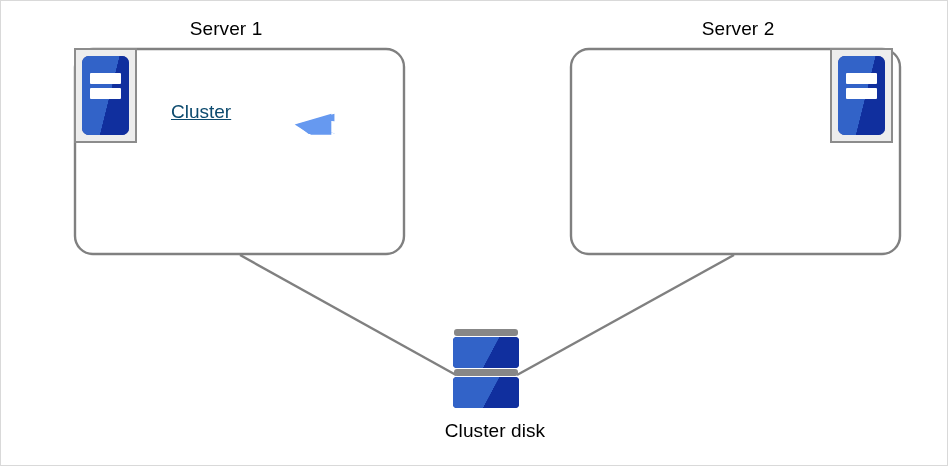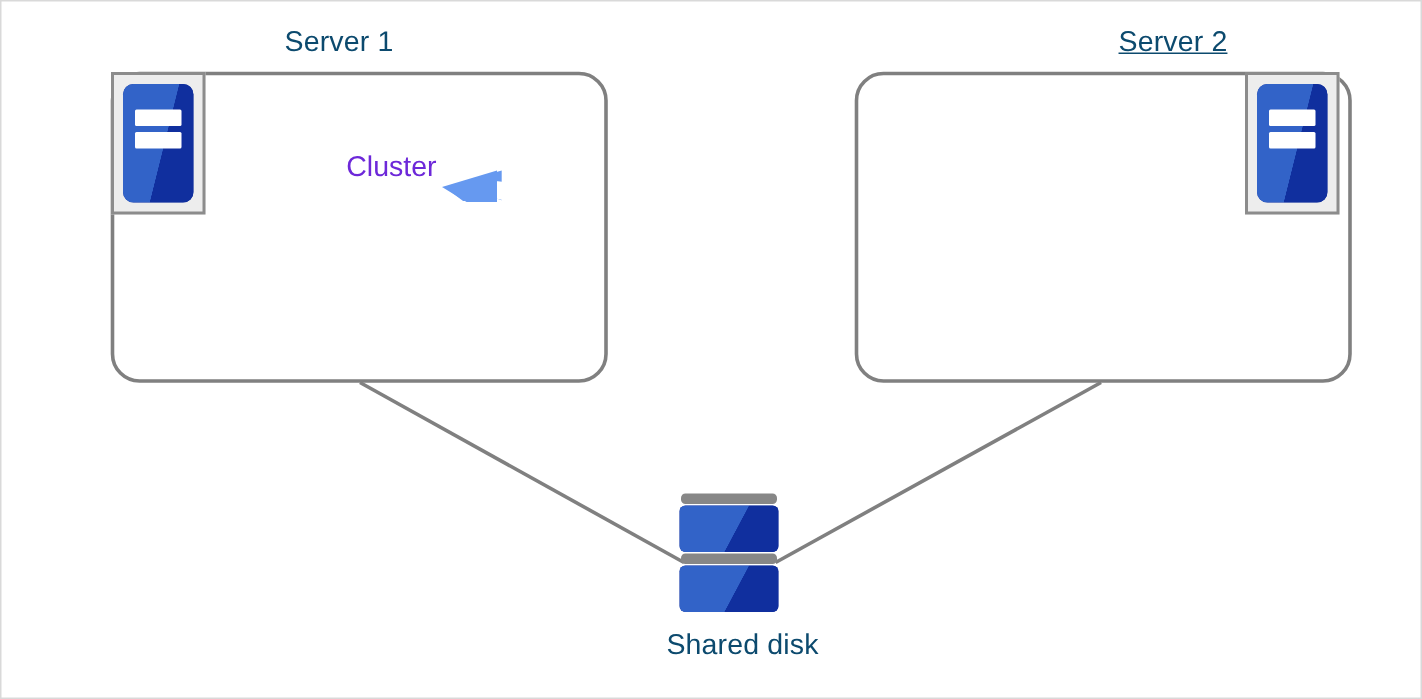--- a/index.html
+++ b/index.html
@@ -22,51 +22,51 @@
   .svg-layer {
     position: absolute;
     left: 0;
     top: 0;
     width: 948px;
     height: 466px;
   }
   .node-label {
     position: absolute;
     font-size: 19px;
-    color: #0c4a6e;
+    color: #000000;
     text-align: center;
     white-space: nowrap;
     line-height: 1.28;
     letter-spacing: 0.1px;
   }
   #label-server1 {
     left: 100px;
     top: 16px;
     width: 250px;
   }
   #label-server2 {
-    left: 656px;
+    left: 612px;
     top: 16px;
     width: 250px;
-    text-decoration: underline;
   }
   #label-shared-disk {
     left: 394px;
     top: 418px;
     width: 200px;
   }
   .inner-text {
     position: absolute;
     left: 170px;
     top: 97px;
     width: 120px;
     font-size: 19px;
-    color: #6d28d9;
-    text-align: right;
+    color: #0c4a6e;
+    text-align: left;
     line-height: 1.48;
+    text-decoration: underline;
   }
   .inner-text span { display: block; }
   .icon-box {
     position: absolute;
     box-sizing: border-box;
     background: #ededed;
     border: 2px solid #8c8c8c;
   }
   #server1-icon { left: 73px; top: 47px; width: 63px; height: 95px; }
   #server2-icon { left: 829px; top: 47px; width: 63px; height: 95px; }
@@ -197,15 +197,15 @@
     <div class="platter-bar bar-top"></div>
     <div class="platter platter-top">
       <div class="gloss"></div>
     </div>
     <div class="platter-bar bar-mid"></div>
     <div class="platter platter-bottom">
       <div class="gloss"></div>
     </div>
   </div>
 
-  <div class="node-label" id="label-shared-disk">Shared disk</div>
+  <div class="node-label" id="label-shared-disk">Cluster disk</div>
 
 </div>
 
 </body></html>

